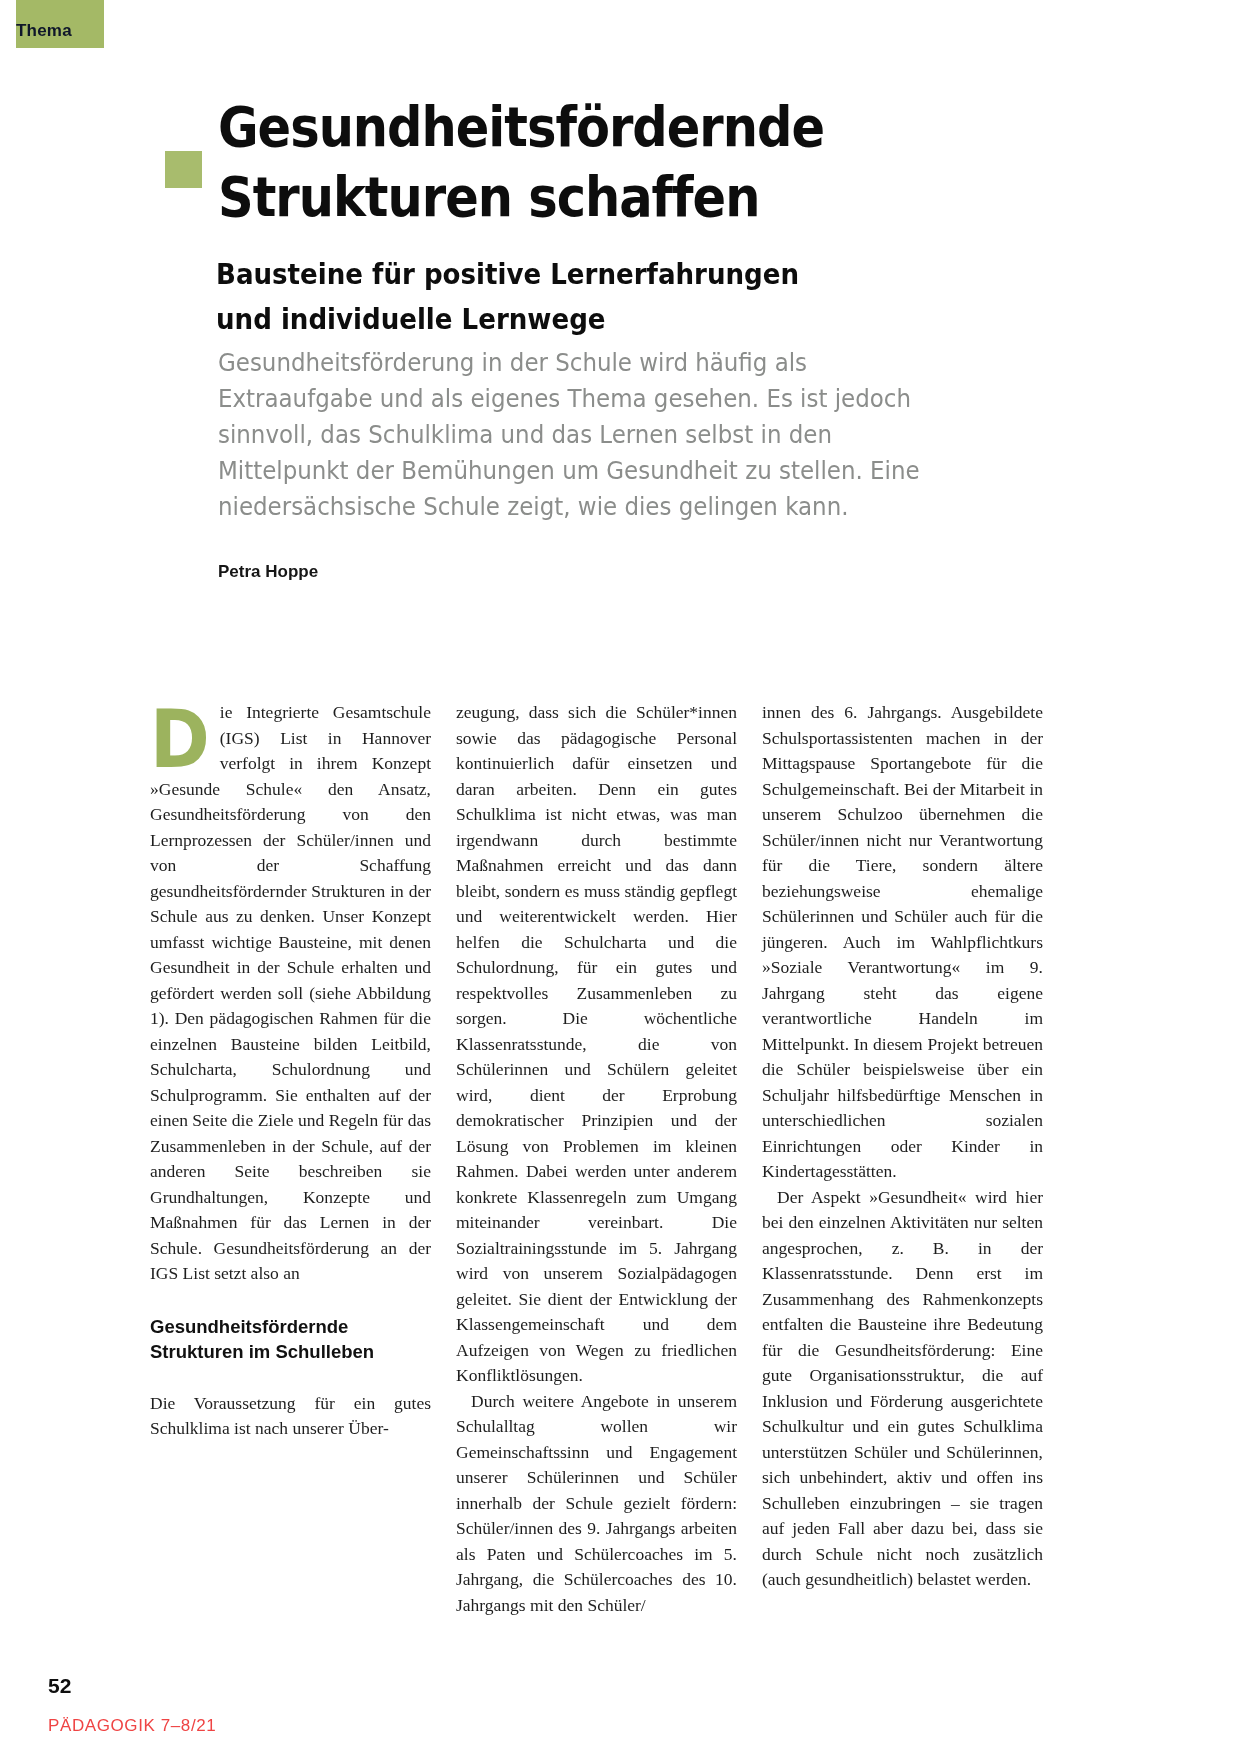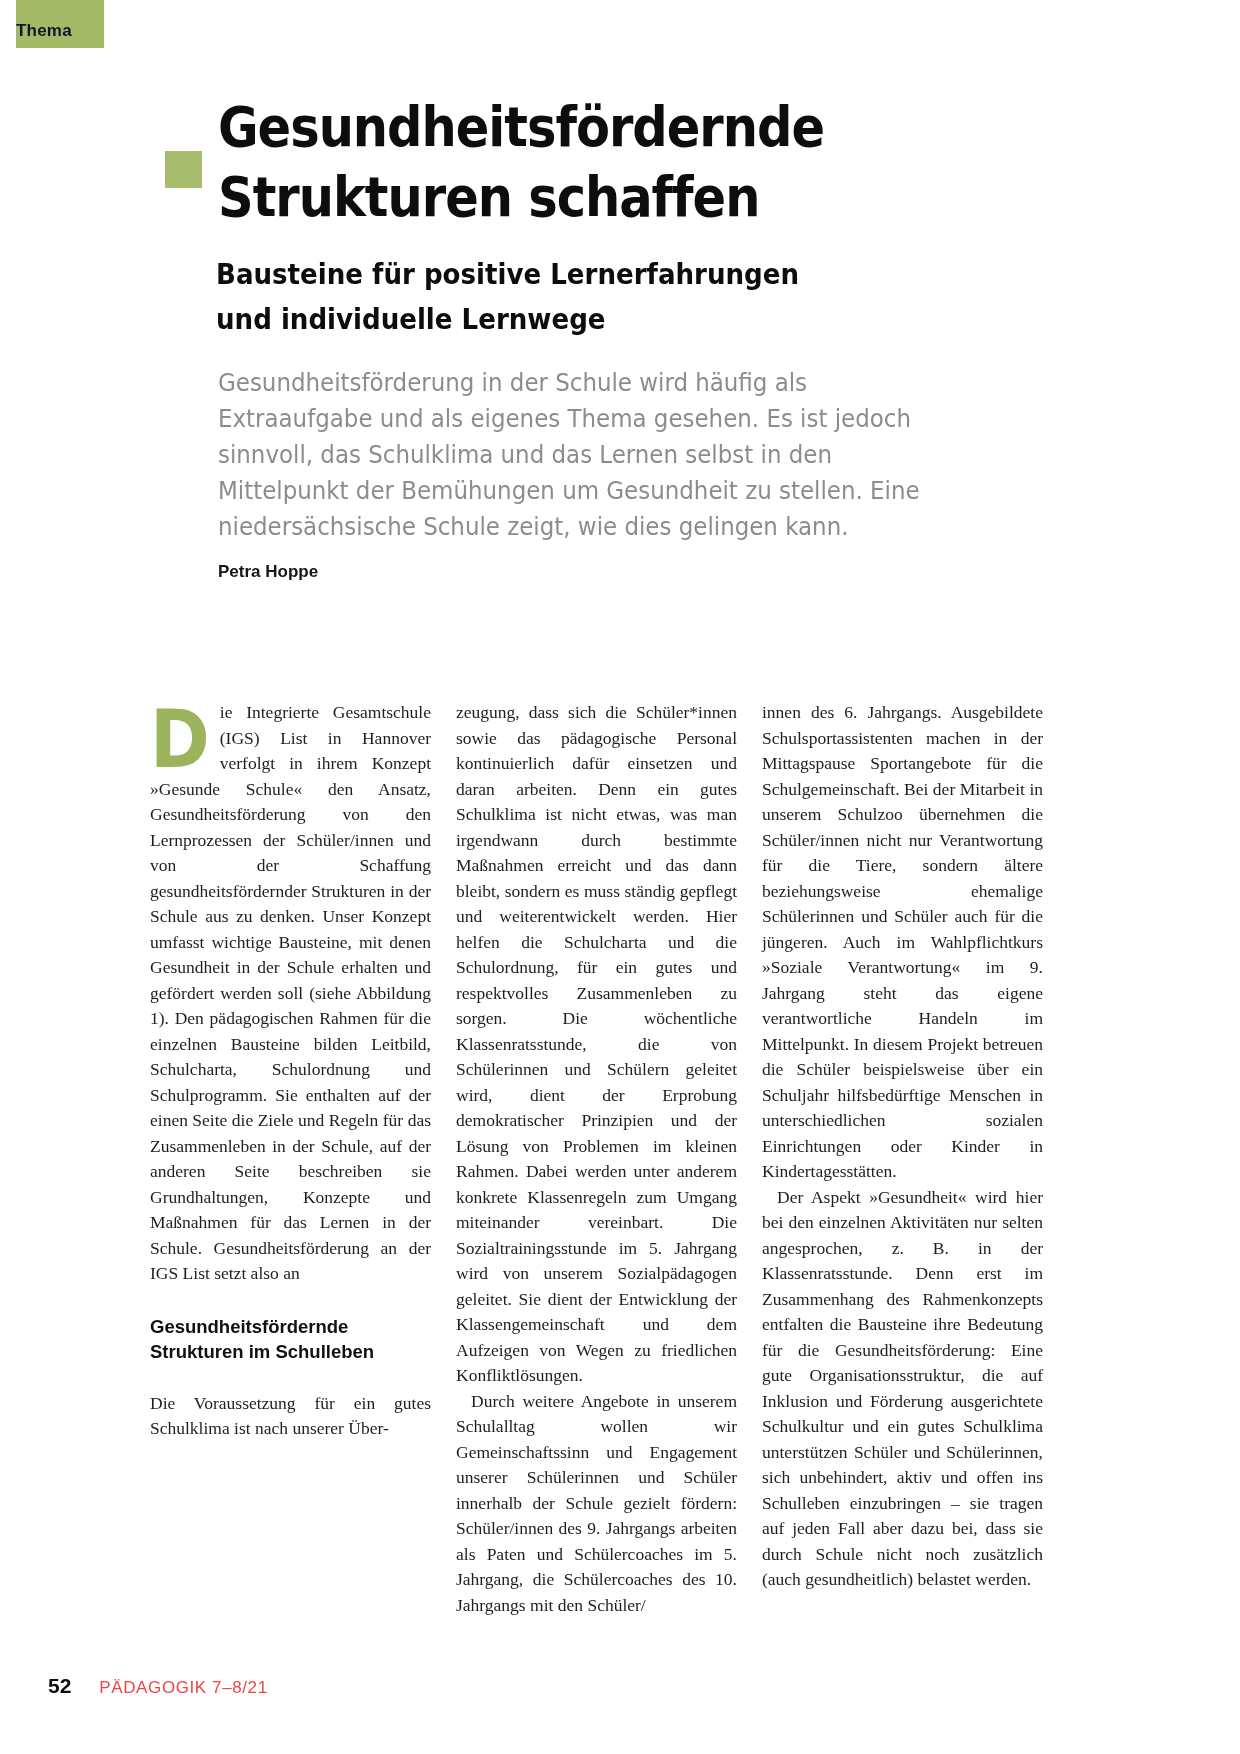--- a/index.html
+++ b/index.html
@@ -39,21 +39,21 @@
   }
   .page-subtitle{
     position:absolute;left:204px;top:240px;
     font-family:"DejaVu Sans","Liberation Sans",sans-serif;
     font-stretch:condensed;
     font-weight:bold;color:#0d0d0d;
     font-size:29px;line-height:45px;margin:12px;
   }
   
   .intro{
-    position:absolute;left:218px;top:364px;width:748px;
+    position:absolute;left:218px;top:344px;width:748px;
     font-family:"DejaVu Sans","Liberation Sans",sans-serif;
     font-stretch:condensed;
     color:#8b8d8b;
     font-size:25.5px;line-height:36px;
     margin:0;
   }
   .author{
     position:absolute;left:218px;top:562px;
     font-weight:bold;font-size:17px;color:#161616;
   }
@@ -93,21 +93,21 @@
   }
   .col-heading{
     font-family:"Liberation Sans","DejaVu Sans",sans-serif;
     font-weight:bold;color:#111111;
     font-size:18.5px;line-height:25px;
     margin:27px 0 27px 0;
   }
   
   .footer{
     position:absolute;left:48px;top:1674px;
-    display:flex;align-items:baseline;gap:28px;
+    display:flex;align-items:baseline;gap:18px;flex-direction:column;
   }
   .page-number{font-weight:bold;font-size:21px;color:#0f0f0f;}
   .magazine-name{font-size:17px;color:#ef4444;letter-spacing:0.6px;}
 </style>
 </head>
 <body>
 
 <div class="page">
 
   <div class="thema-tag">

